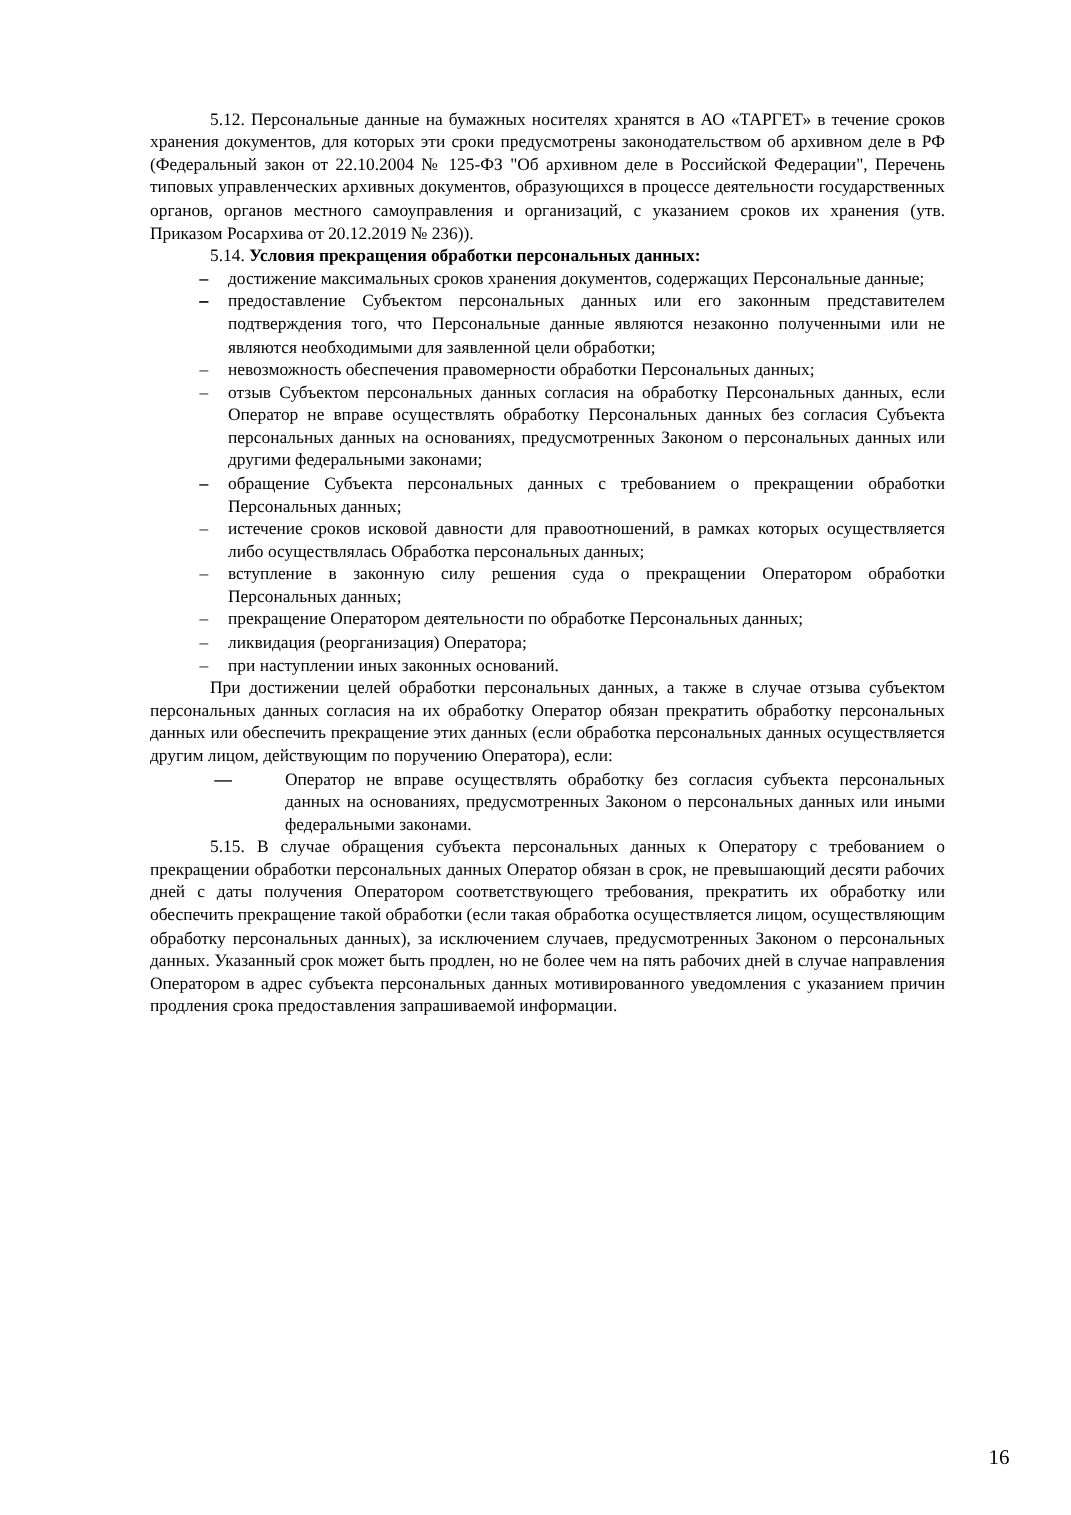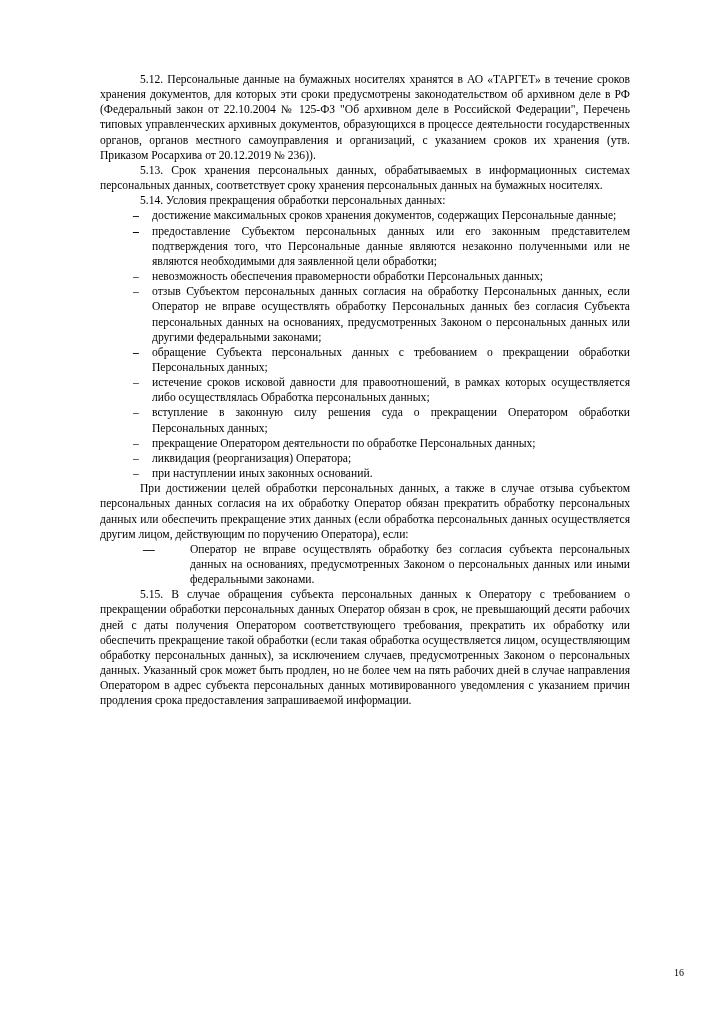--- a/index.html
+++ b/index.html
@@ -35,21 +35,21 @@
     text-indent: 40px;
     word-spacing: 0;
     -webkit-hyphens: none;
     hyphens: none;
   }
   .sec-num {
     white-space: nowrap;
     margin-top: 28px;
   }
   .bold {
-    font-weight: normal;
+    font-weight: bold;
   }
   ul.dash-list {
     list-style: none;
     margin: 0;
     padding: 0;
   }
   ul.dash-list > li {
     position: relative;
     font-size: 11.6px;
     line-height: 15.15px;
@@ -79,36 +79,35 @@
   }
   ul.emdash-list > li > .bullet {
     position: absolute;
     left: 43px;
     top: 0;
     font-size: 11.6px;
     line-height: 15.15px;
   }
   .page-number {
     position: absolute;
-    right: 30px;
+    right: 41px;
     bottom: 30px;
-    font-size: 10px;
+    font-size: 14px;
     line-height: 14px;
     text-align: right;
   }
 </style>
 </head>
 <body>
 
 <div class="page">
   <div class="body-col">
 
     <p class="para"><span class="sec-num">5.12.</span>&nbsp;<span>Персональные данные на бумажных носителях хранятся в АО «ТАРГЕТ» в течение сроков хранения документов, для которых эти сроки предусмотрены законодательством об архивном деле в РФ (Федеральный закон от 22.10.2004 № 125-ФЗ "Об архивном деле в Российской Федерации", Перечень типовых управленческих архивных документов, образующихся в процессе деятельности государственных органов, органов местного самоуправления и организаций, с указанием сроков их хранения (утв. Приказом Росархива от 20.12.2019 № 236)).</span></p>
 
-    <p class="para"><span class="sec-num">5.13.</span>&nbsp;<span>Срок хранения персональных данных, обрабатываемых в информационных системах персональных данных, соответствует сроку хранения персональных данных на бумажных носителях.</span></p>
 
     <p class="para"><span class="sec-num">5.14.</span>&nbsp;<span class="bold">Условия прекращения обработки персональных данных:</span></p>
 
     <ul class="dash-list">
       <li><span class="bullet">–</span></li>
       <li><span class="bullet">–</span><span>достижение максимальных сроков хранения документов, содержащих Персональные данные;</span></li>
       <li><span class="bullet">–</span></li>
       <li><span class="bullet">–</span></li>
       <li><span class="bullet">–</span><span>предоставление Субъектом персональных данных или его законным представителем подтверждения того, что Персональные данные являются незаконно полученными или не являются необходимыми для заявленной цели обработки;</span></li>
       <li><span class="bullet">–</span><span>невозможность обеспечения правомерности обработки Персональных данных;</span></li>

